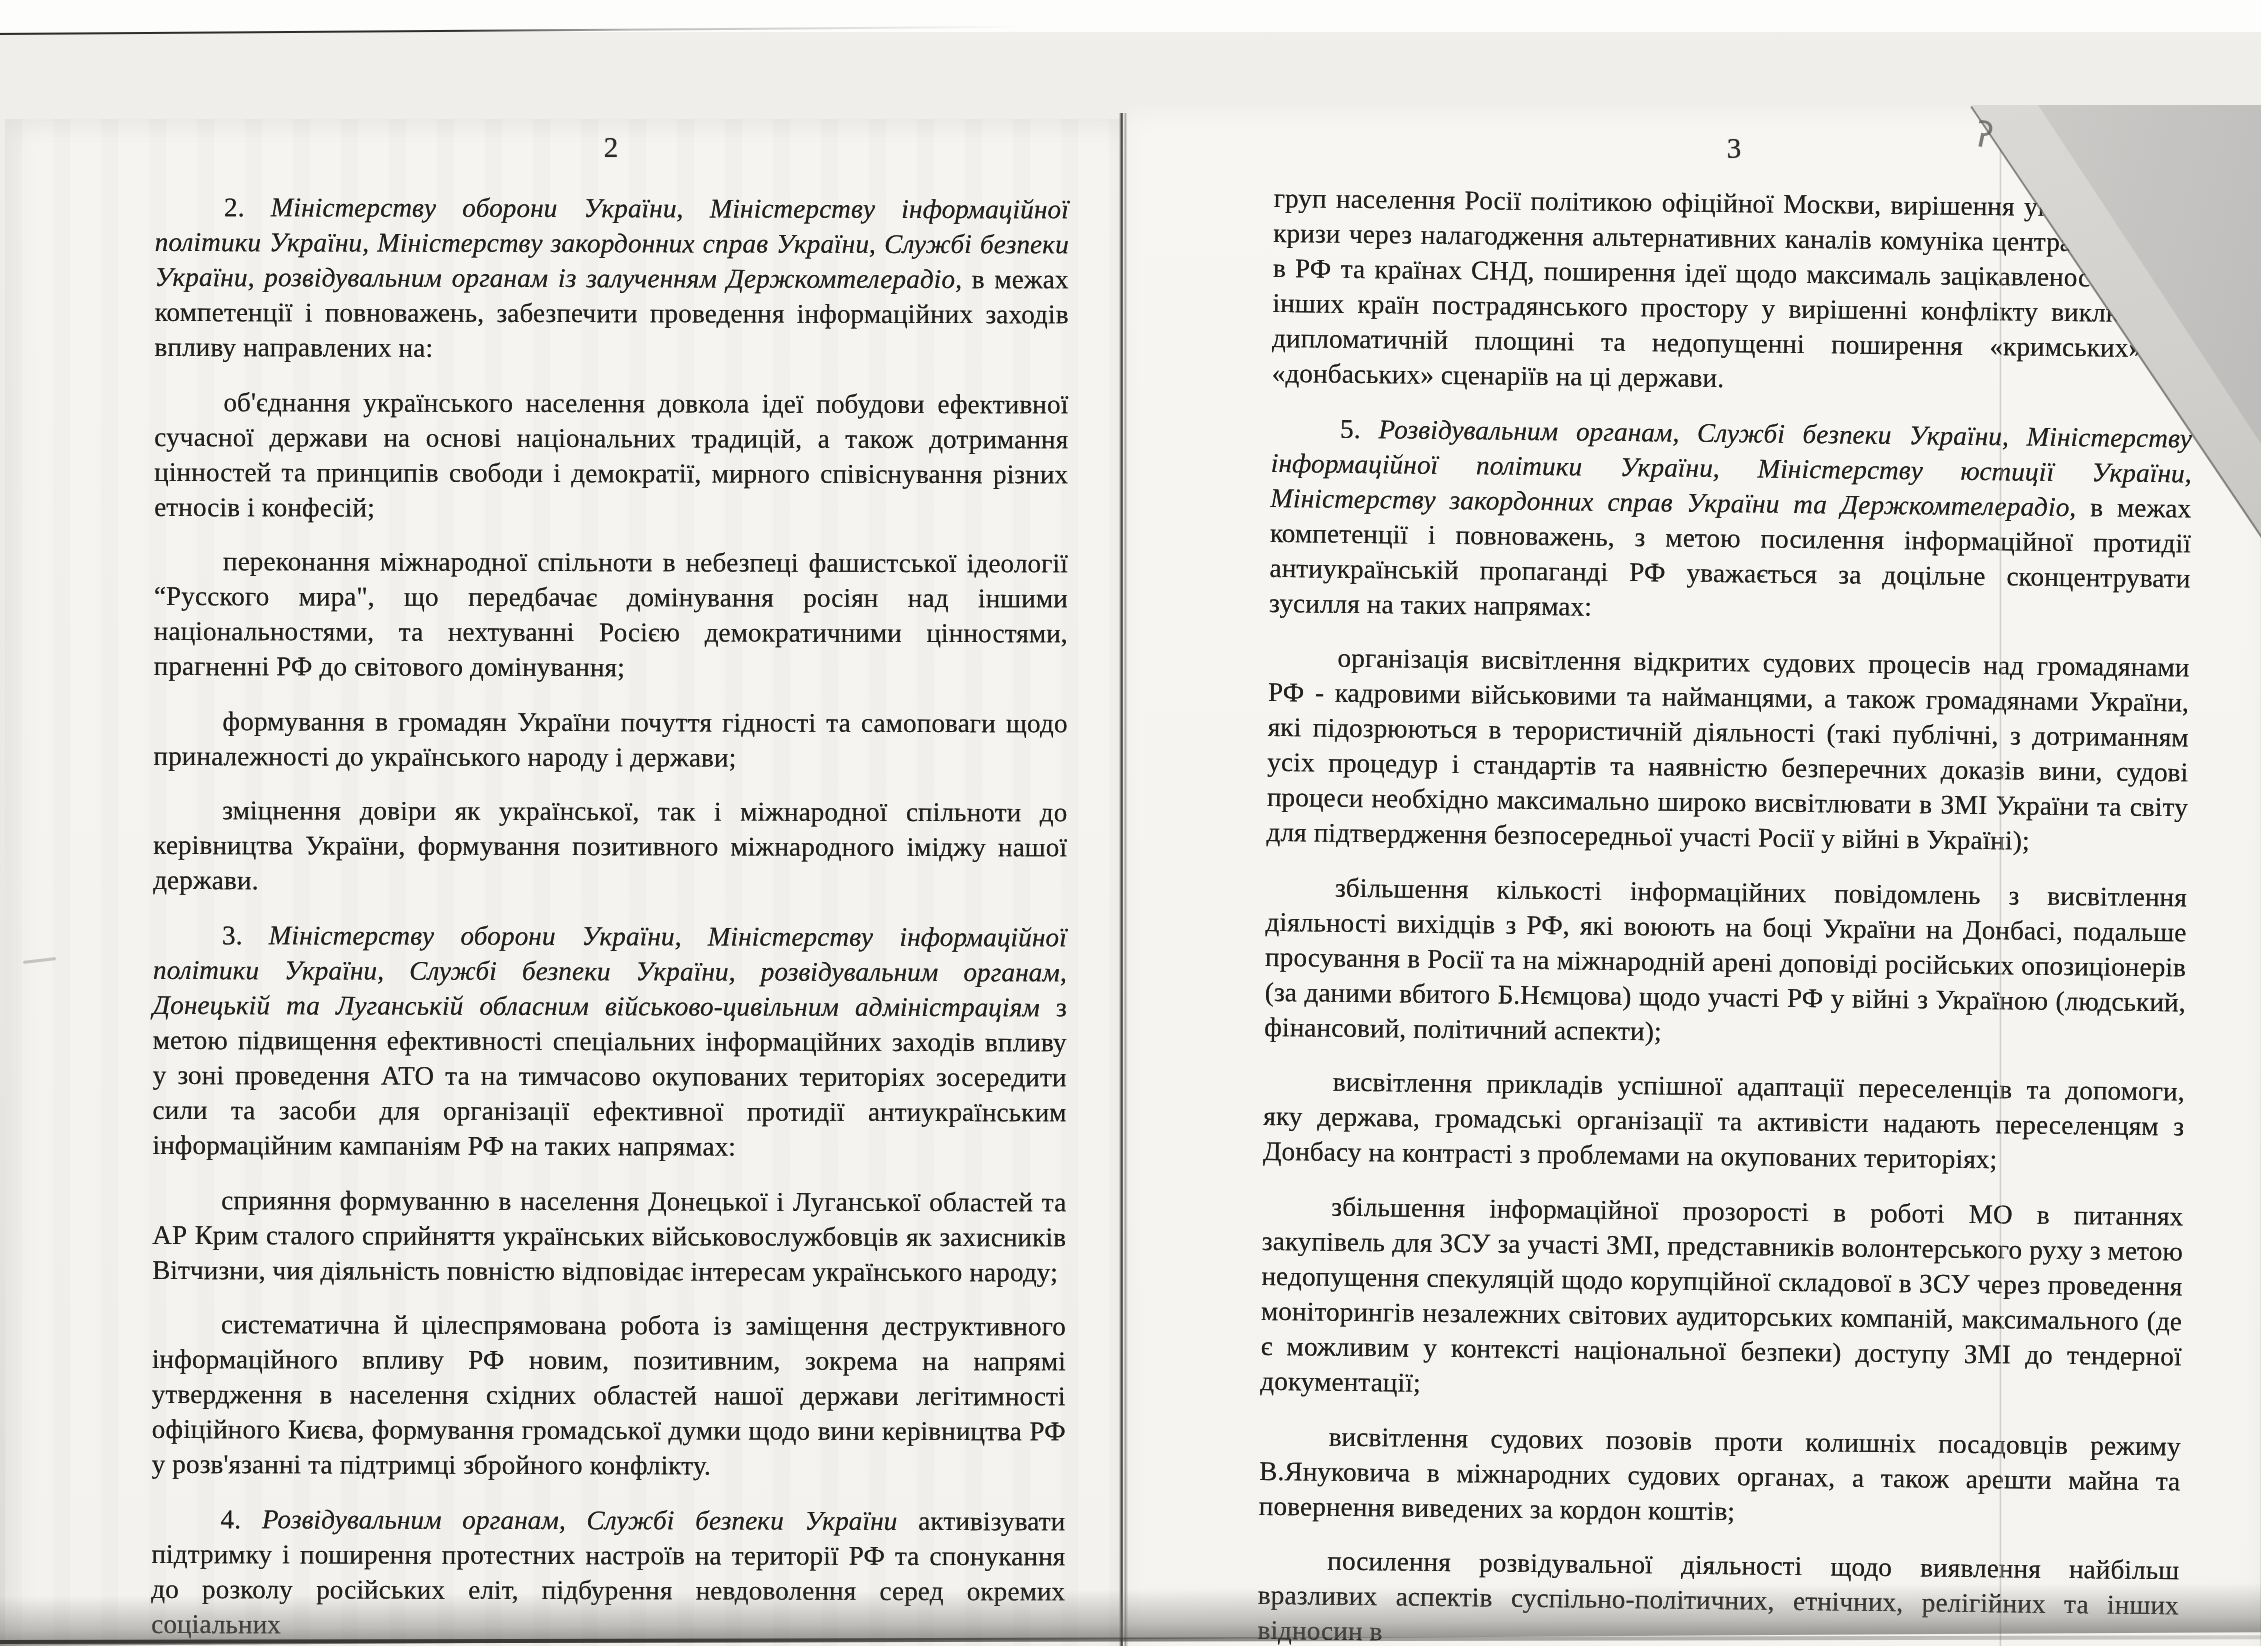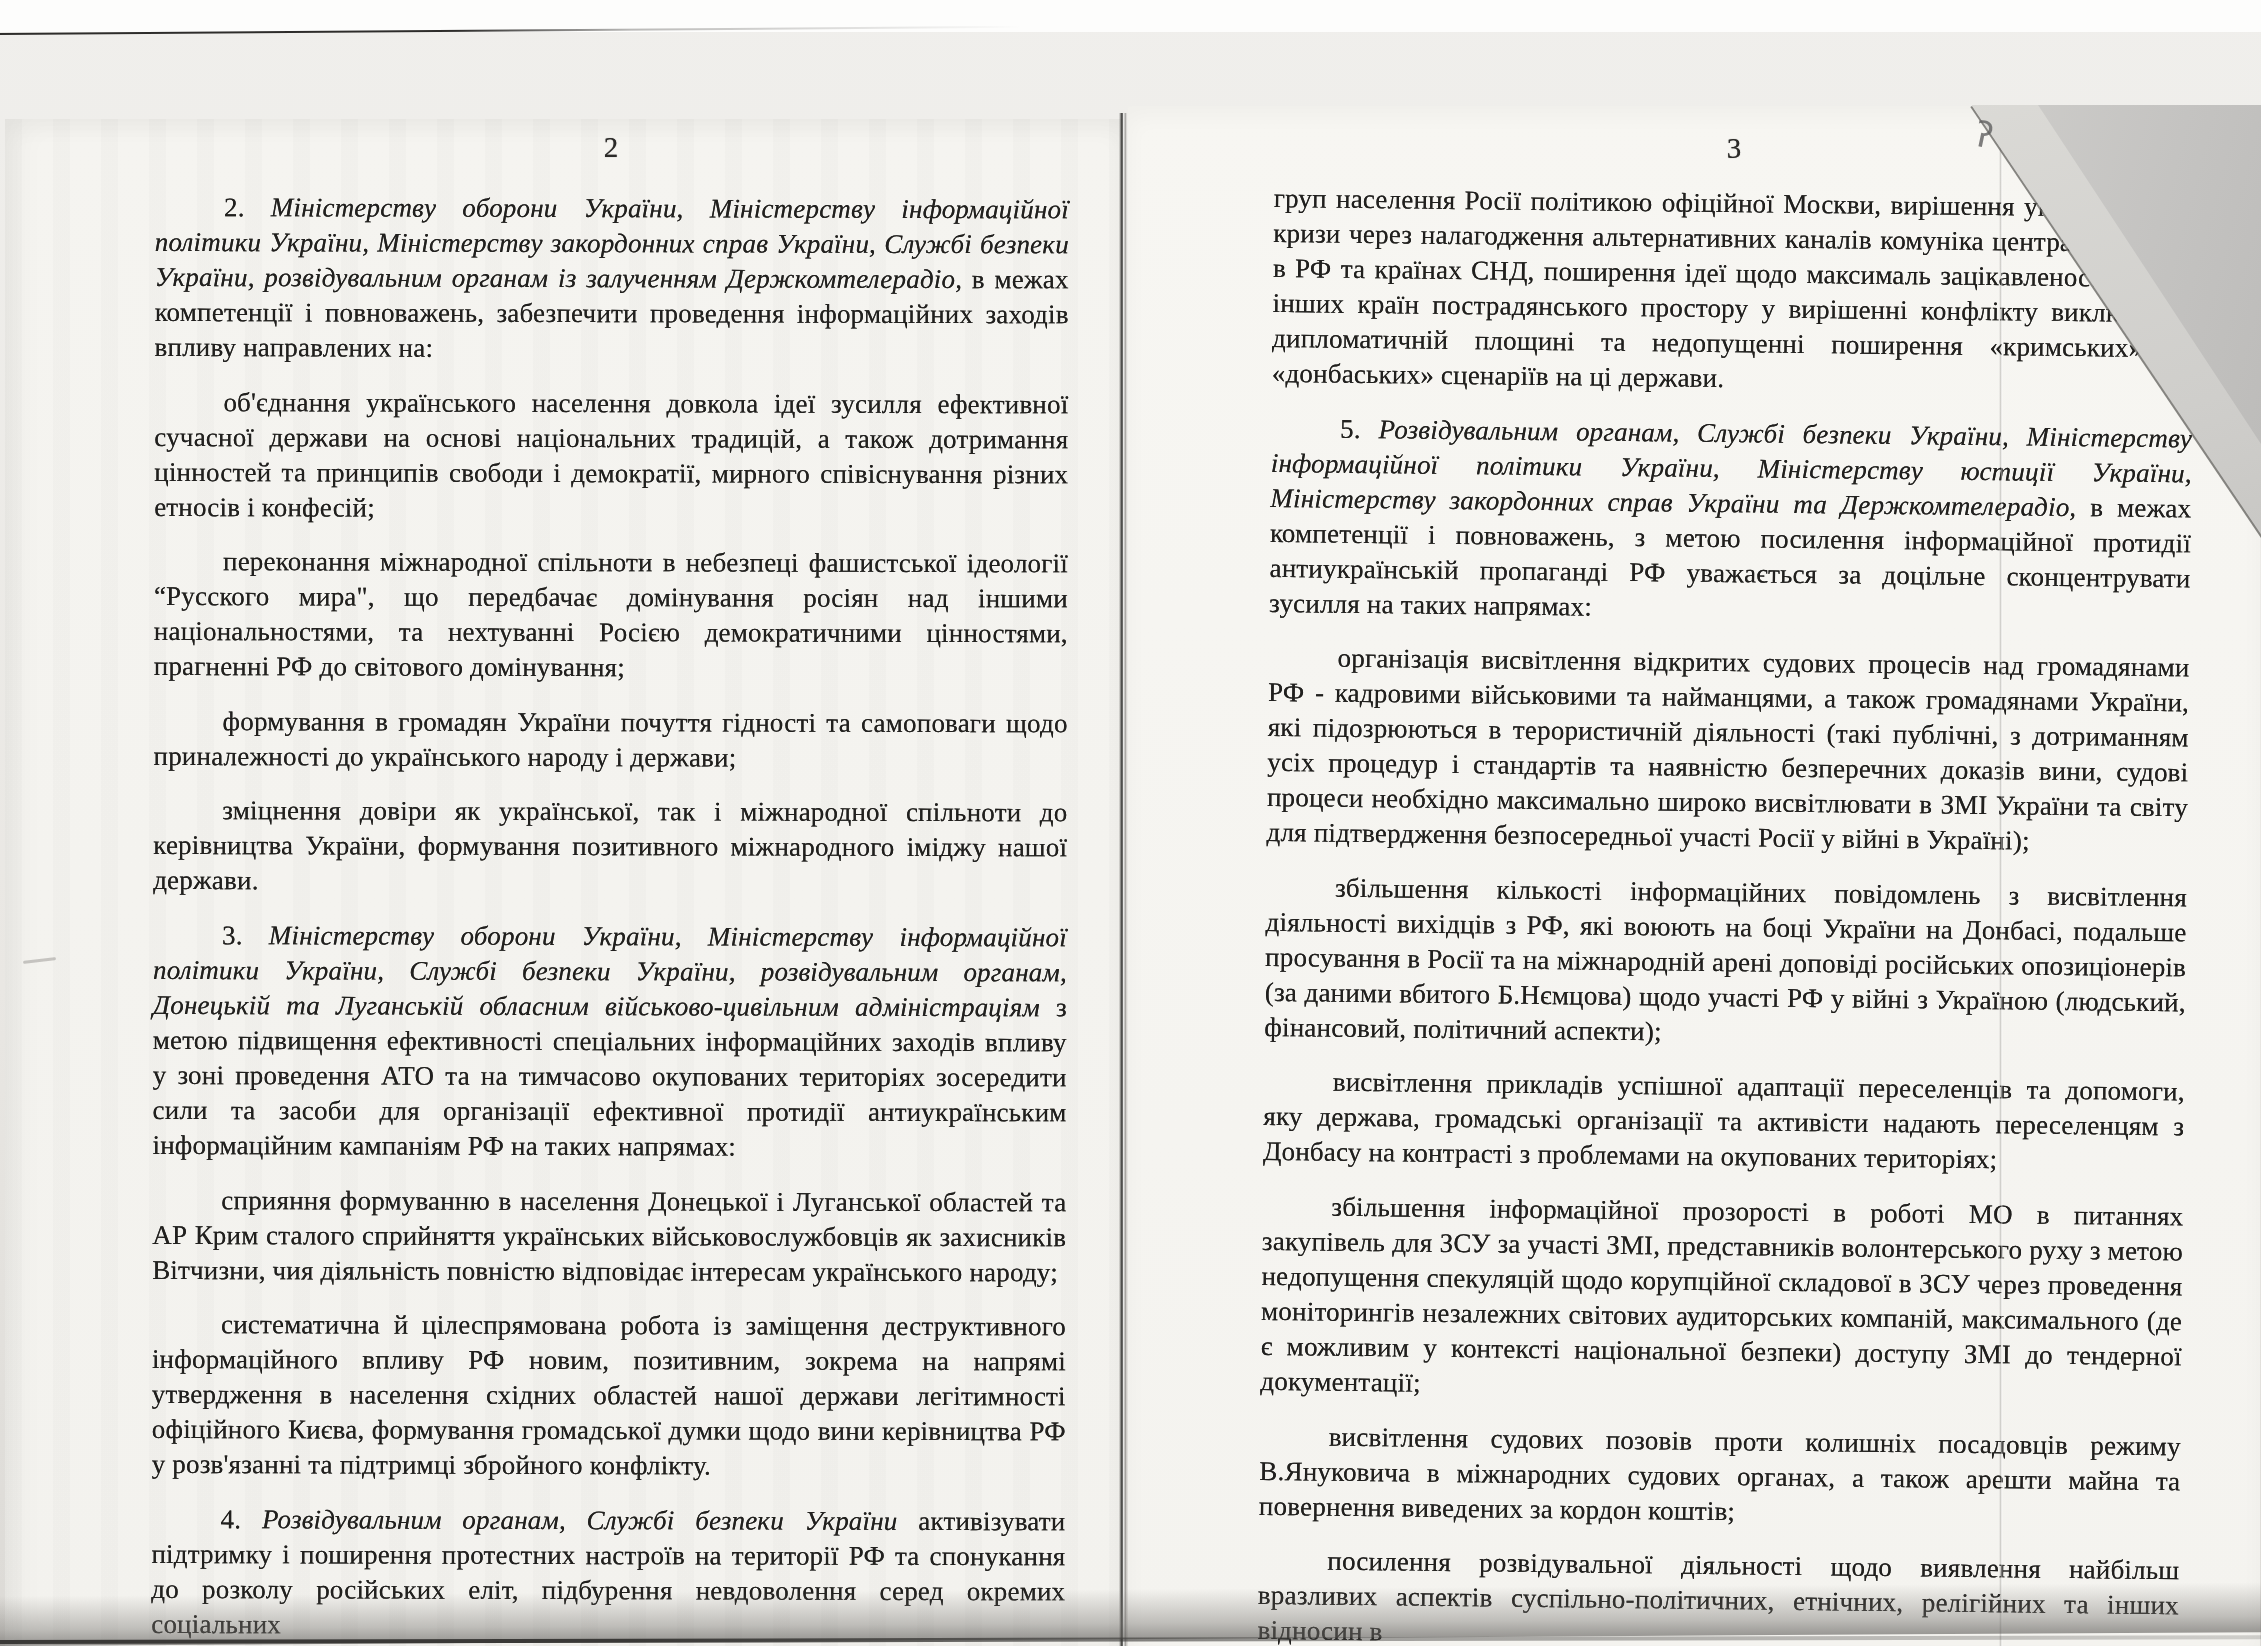--- a/index.html
+++ b/index.html
@@ -92,21 +92,21 @@
 <body>
 
 <div class="stage">
   <div class="top-white"></div>
   <div class="top-edge"></div>
 
   <div class="page page-left">
     <div class="pageno pageno-l">2</div>
     <div class="text-col text-col-l">
         <p class="para indent"><span>2. </span><span class="it">Міністерству оборони України, Міністерству інформаційної політики України, Міністерству закордонних справ України, Службі безпеки України, розвідувальним органам із залученням Держкомтелерадіо,</span><span> в межах компетенції і повноважень, забезпечити проведення інформаційних заходів впливу направлених на:</span></p>
-        <p class="para indent"><span>об'єднання українського населення довкола ідеї зусилля ефективної сучасної держави на основі національних традицій, а також дотримання цінностей та принципів свободи і демократії, мирного співіснування різних етносів і конфесій;</span></p>
+        <p class="para indent"><span>об'єднання українського населення довкола ідеї побудови ефективної сучасної держави на основі національних традицій, а також дотримання цінностей та принципів свободи і демократії, мирного співіснування різних етносів і конфесій;</span></p>
         <p class="para indent"><span>переконання міжнародної спільноти в небезпеці фашистської ідеології “Русского мира", що передбачає домінування росіян над іншими національностями, та нехтуванні Росією демократичними цінностями, прагненні РФ до світового домінування;</span></p>
         <p class="para indent"><span>формування в громадян України почуття гідності та самоповаги щодо приналежності до українського народу і держави;</span></p>
         <p class="para indent"><span>зміцнення довіри як української, так і міжнародної спільноти до керівництва України, формування позитивного міжнародного іміджу нашої держави.</span></p>
         <p class="para indent"><span>3. </span><span class="it">Міністерству оборони України, Міністерству інформаційної політики України, Службі безпеки України, розвідувальним органам, Донецькій та Луганській обласним військово-цивільним адміністраціям</span><span> з метою підвищення ефективності спеціальних інформаційних заходів впливу у зоні проведення АТО та на тимчасово окупованих територіях зосередити сили та засоби для організації ефективної протидії антиукраїнським інформаційним кампаніям РФ на таких напрямах:</span></p>
         <p class="para indent"><span>сприяння формуванню в населення Донецької і Луганської областей та АР Крим сталого сприйняття українських військовослужбовців як захисників Вітчизни, чия діяльність повністю відповідає інтересам українського народу;</span></p>
         <p class="para indent"><span>систематична й цілеспрямована робота із заміщення деструктивного інформаційного впливу РФ новим, позитивним, зокрема на напрямі утвердження в населення східних областей нашої держави легітимності офіційного Києва, формування громадської думки щодо вини керівництва РФ у розв'язанні та підтримці збройного конфлікту.</span></p>
         <p class="para indent"><span>4. </span><span class="it">Розвідувальним органам, Службі безпеки України</span><span> активізувати підтримку і поширення протестних настроїв на території РФ та спонукання до розколу російських еліт, підбурення невдоволення серед окремих соціальних</span></p>
       </div>
     <div class="pencil"></div>
   </div>

